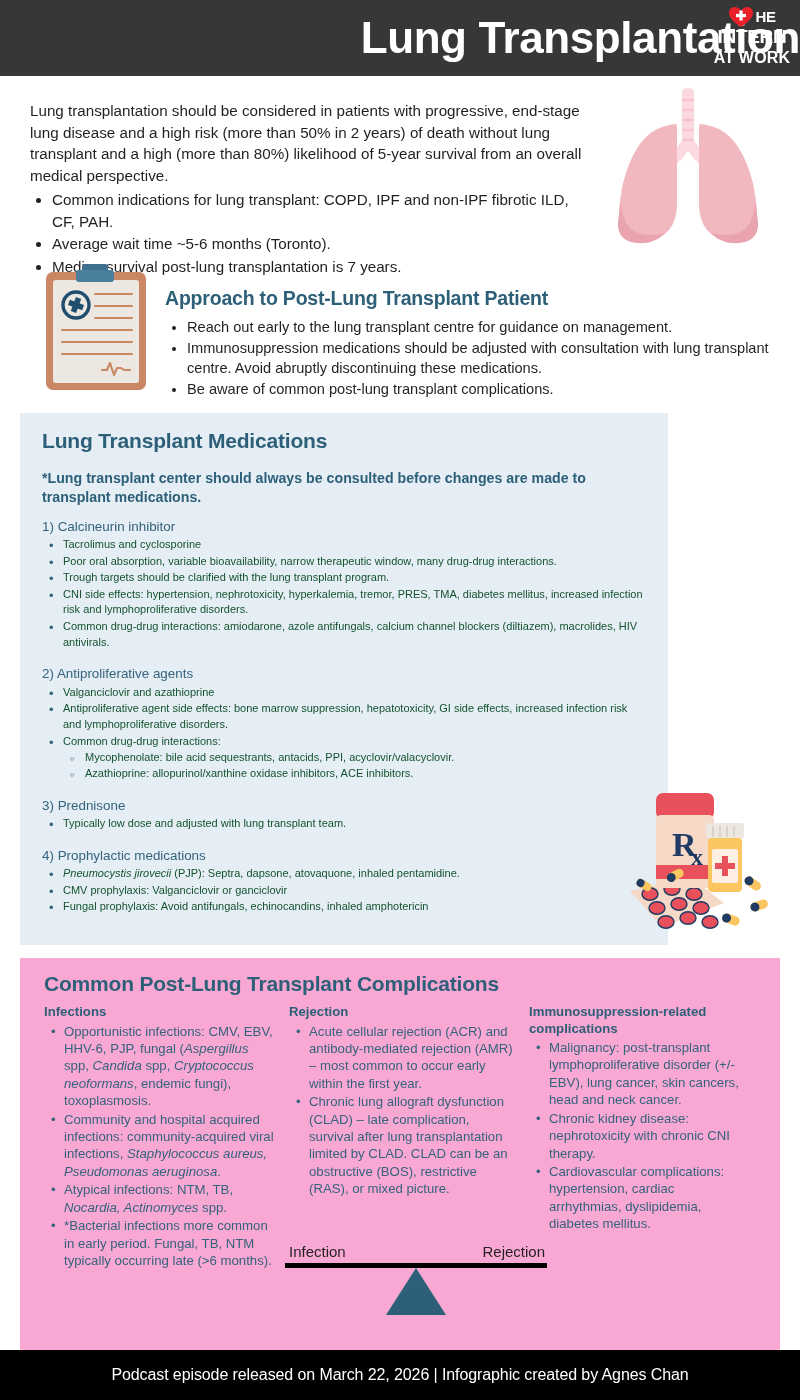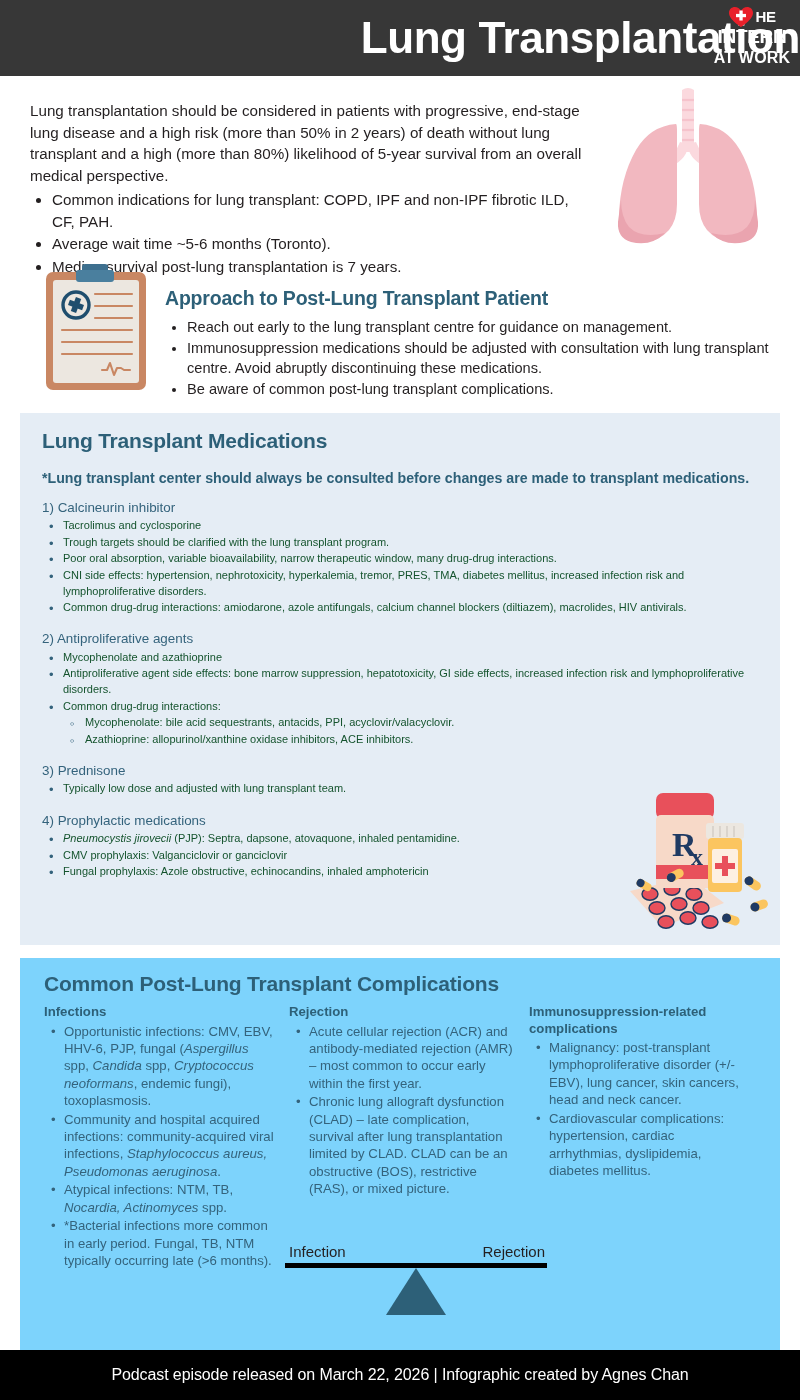--- a/index.html
+++ b/index.html
@@ -62,21 +62,21 @@
     font-size: 19.5px; font-weight: bold; color: #2d6078;
     letter-spacing: -0.2px; margin-bottom: 7px; margin-top: 19px;
   }
   .approach ul { padding-left: 22px; }
   .approach li {
     font-size: 14.6px; line-height: 1.38; color: #231f20; margin-bottom: 1px;
   }
 
   
   .meds {
-    position: absolute; left: 20px; top: 413px; width: 760px; height: 532px;
+    position: absolute; left: 20px; top: 413px; width: 648px; height: 532px;
     background: #e5edf5;
     padding: 16px 22px 0 22px;
     overflow: hidden;
   }
   .meds h2 {
     font-size: 21px; font-weight: bold; color: #2d6078;
     letter-spacing: -0.2px; margin-bottom: 9px;
   }
   .meds .warn {
     font-size: 14.2px; font-weight: bold; color: #2d6078;
@@ -100,21 +100,21 @@
     content: "\25E6"; left: -13px; font-size: 13px;
   }
   .gap { height: 13px; }
 
   
   .pills { position: absolute; left: 628px; top: 793px; width: 160px; height: 140px; }
 
   
   .comps {
     position: absolute; left: 20px; top: 958px; width: 760px; height: 392px;
-    background: #7dd3fc;
+    background: #f9a8d4;
     padding: 14px 20px 0 24px;
   }
   .comps h2 {
     font-size: 21px; font-weight: bold; color: #2d6078;
     letter-spacing: -0.2px; margin-bottom: 8px;
   }
   .cols { display: flex; gap: 0; }
   .col { width: 245px; padding-right: 12px; }
   .col:nth-child(2) { width: 240px; }
   .col:nth-child(3) { width: 228px; }
@@ -242,33 +242,33 @@
   </div>
 
   <div class="meds">
     <h2>Lung Transplant Medications</h2>
     <div class="warn">*Lung transplant center should always be consulted before changes are made to transplant medications.</div>
 
     <div class="med-group">
       <div class="gtitle">1) Calcineurin inhibitor</div>
       <ul>
         <li>Tacrolimus and cyclosporine</li>
+        <li>Poor oral absorption, variable bioavailability, narrow therapeutic window, many drug-drug interactions.</li>
         <li>Trough targets should be clarified with the lung transplant program.</li>
-        <li>Poor oral absorption, variable bioavailability, narrow therapeutic window, many drug-drug interactions.</li>
         <li>CNI side effects: hypertension, nephrotoxicity, hyperkalemia, tremor, PRES, TMA, diabetes mellitus, increased infection risk and lymphoproliferative disorders.</li>
         <li>Common drug-drug interactions: amiodarone, azole antifungals, calcium channel blockers (diltiazem), macrolides, HIV antivirals.</li>
       </ul>
     </div>
 
     <div class="gap"></div>
 
     <div class="med-group">
       <div class="gtitle">2) Antiproliferative agents</div>
       <ul>
-        <li>Mycophenolate and azathioprine</li>
+        <li>Valganciclovir and azathioprine</li>
         <li>Antiproliferative agent side effects: bone marrow suppression, hepatotoxicity, GI side effects, increased infection risk and lymphoproliferative disorders.</li>
         <li>Common drug-drug interactions:</li>
         <ul>
           <li>Mycophenolate: bile acid sequestrants, antacids, PPI, acyclovir/valacyclovir.</li>
           <li>Azathioprine: allopurinol/xanthine oxidase inhibitors, ACE inhibitors.</li>
         </ul>
       </ul>
     </div>
 
     <div class="gap"></div>
@@ -280,21 +280,21 @@
       </ul>
     </div>
 
     <div class="gap"></div>
 
     <div class="med-group">
       <div class="gtitle">4) Prophylactic medications</div>
       <ul>
         <li><i>Pneumocystis jirovecii</i><span> (PJP): Septra, dapsone, atovaquone, inhaled pentamidine.</span></li>
         <li>CMV prophylaxis: Valganciclovir or ganciclovir</li>
-        <li>Fungal prophylaxis: Azole obstructive, echinocandins, inhaled amphotericin</li>
+        <li>Fungal prophylaxis: Avoid antifungals, echinocandins, inhaled amphotericin</li>
 
       </ul>
     </div>
   </div>
 
   <div class="pills">
     <svg width="160" height="140" viewBox="0 0 160 140">
 
       <path d="M2 98 l60 -14 l34 26 l-62 24 Z" fill="#f7d9c8"></path>
       <g fill="#e8505b" stroke="#1f3a63" stroke-width="1.4">
@@ -364,20 +364,21 @@
         <ul>
           <li>Acute cellular rejection (ACR) and antibody-mediated rejection (AMR) – most common to occur early within the first year.</li>
           <li>Chronic lung allograft dysfunction (CLAD) – late complication, survival after lung transplantation limited by CLAD. CLAD can be an obstructive (BOS), restrictive (RAS), or mixed picture.</li>
         </ul>
       </div>
 
       <div class="col">
         <h3>Immunosuppression-related complications</h3>
         <ul>
           <li>Malignancy: post-transplant lymphoproliferative disorder (+/- EBV), lung cancer, skin cancers, head and neck cancer.</li>
+          <li>Chronic kidney disease: nephrotoxicity with chronic CNI therapy.</li>
           <li>Cardiovascular complications: hypertension, cardiac arrhythmias, dyslipidemia, diabetes mellitus.</li>
         </ul>
       </div>
 
     </div>
   </div>
 
   <div class="balance">
     <div class="bal-labels">
       <span>Infection</span>

